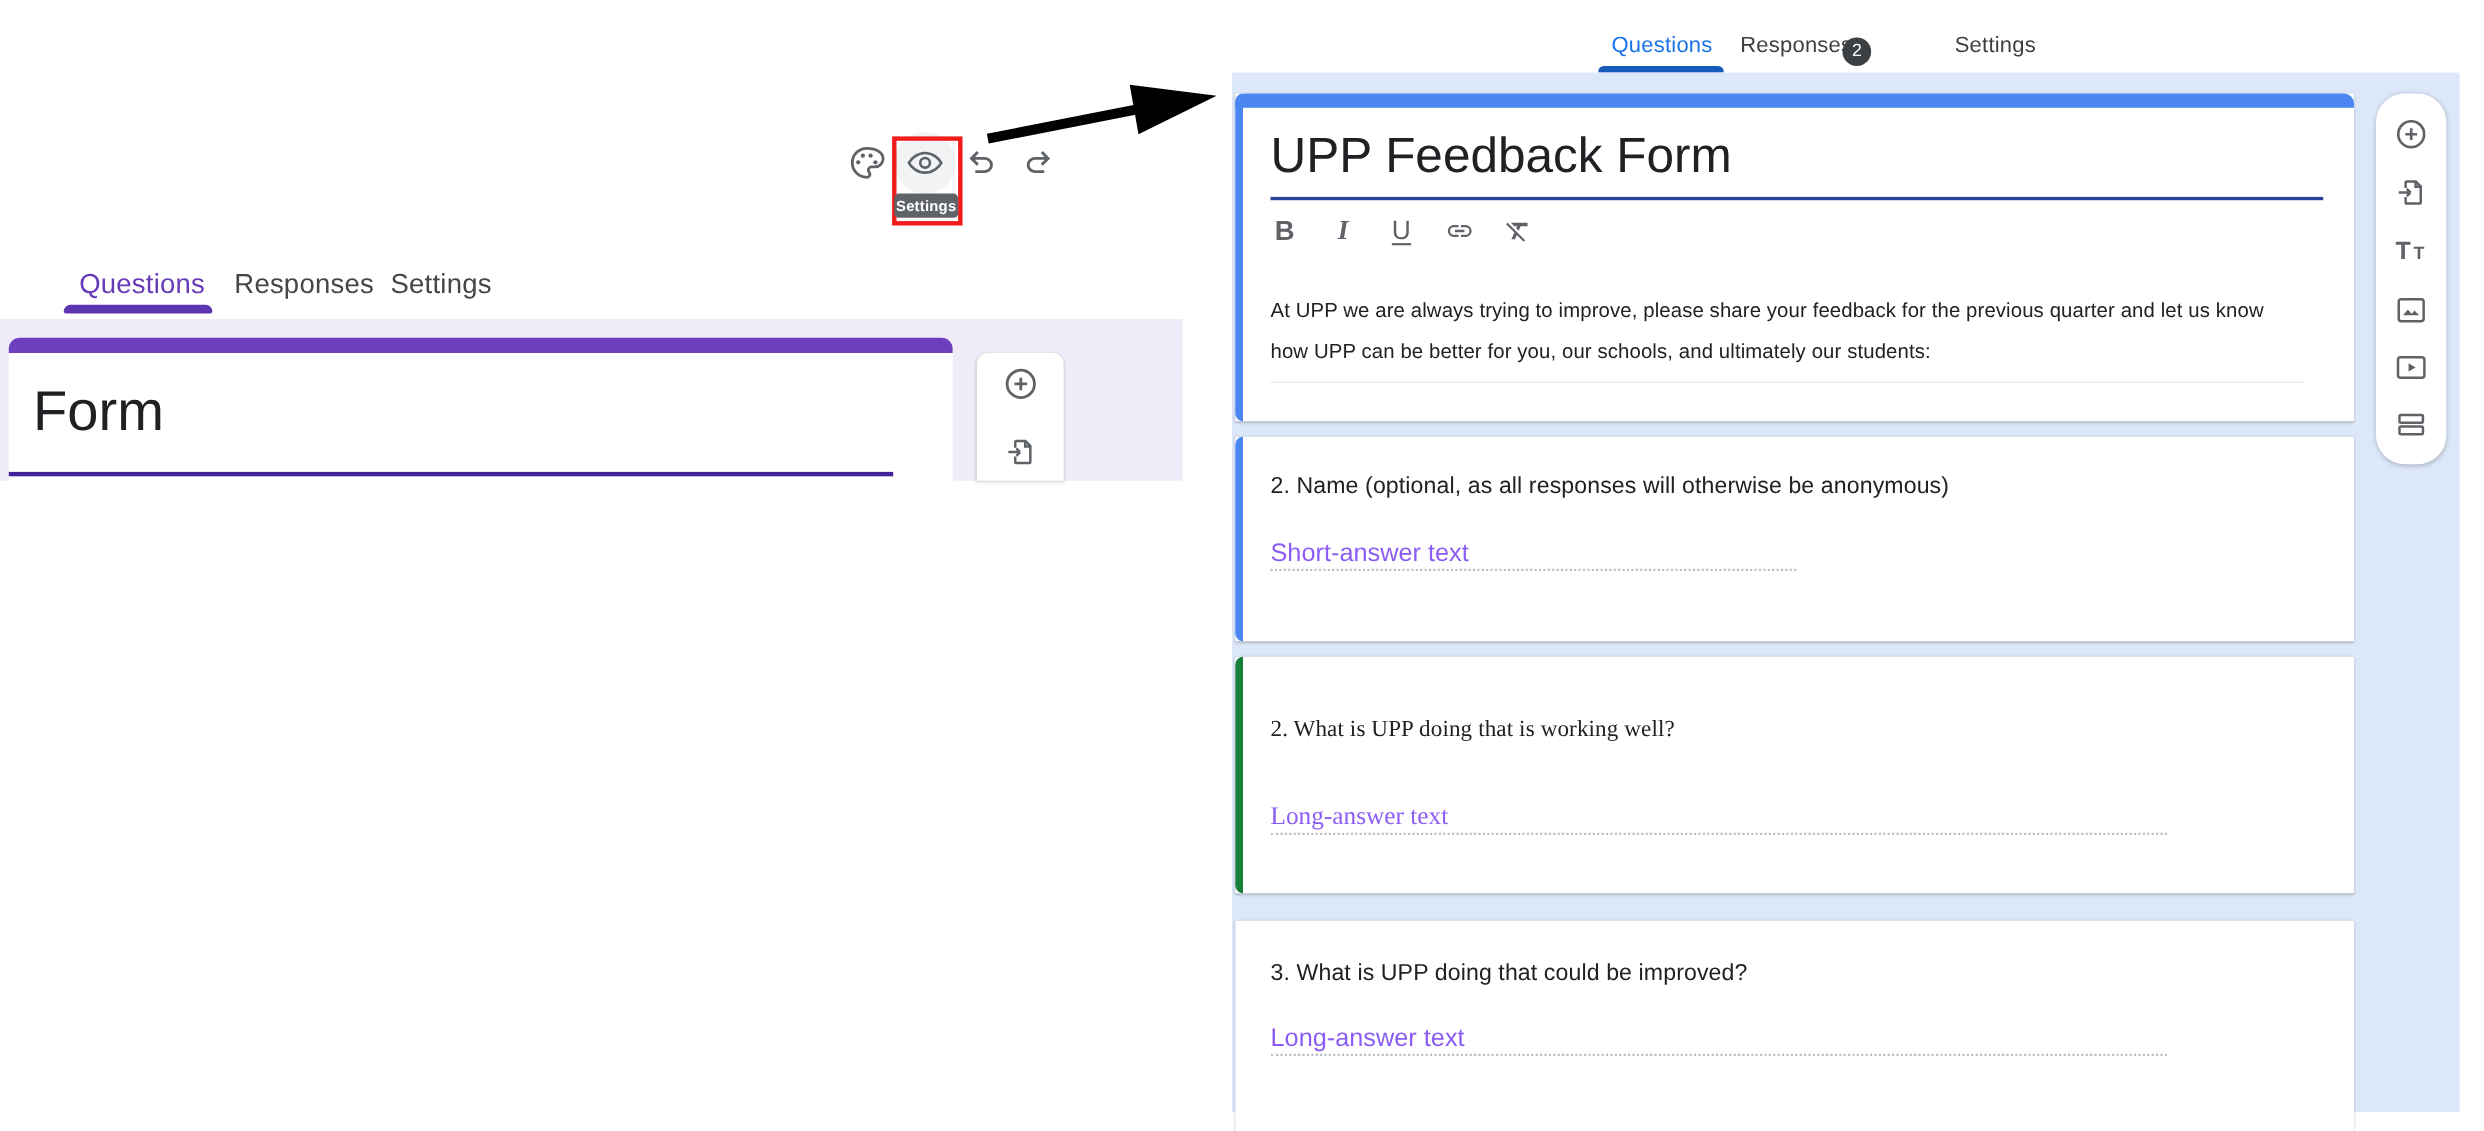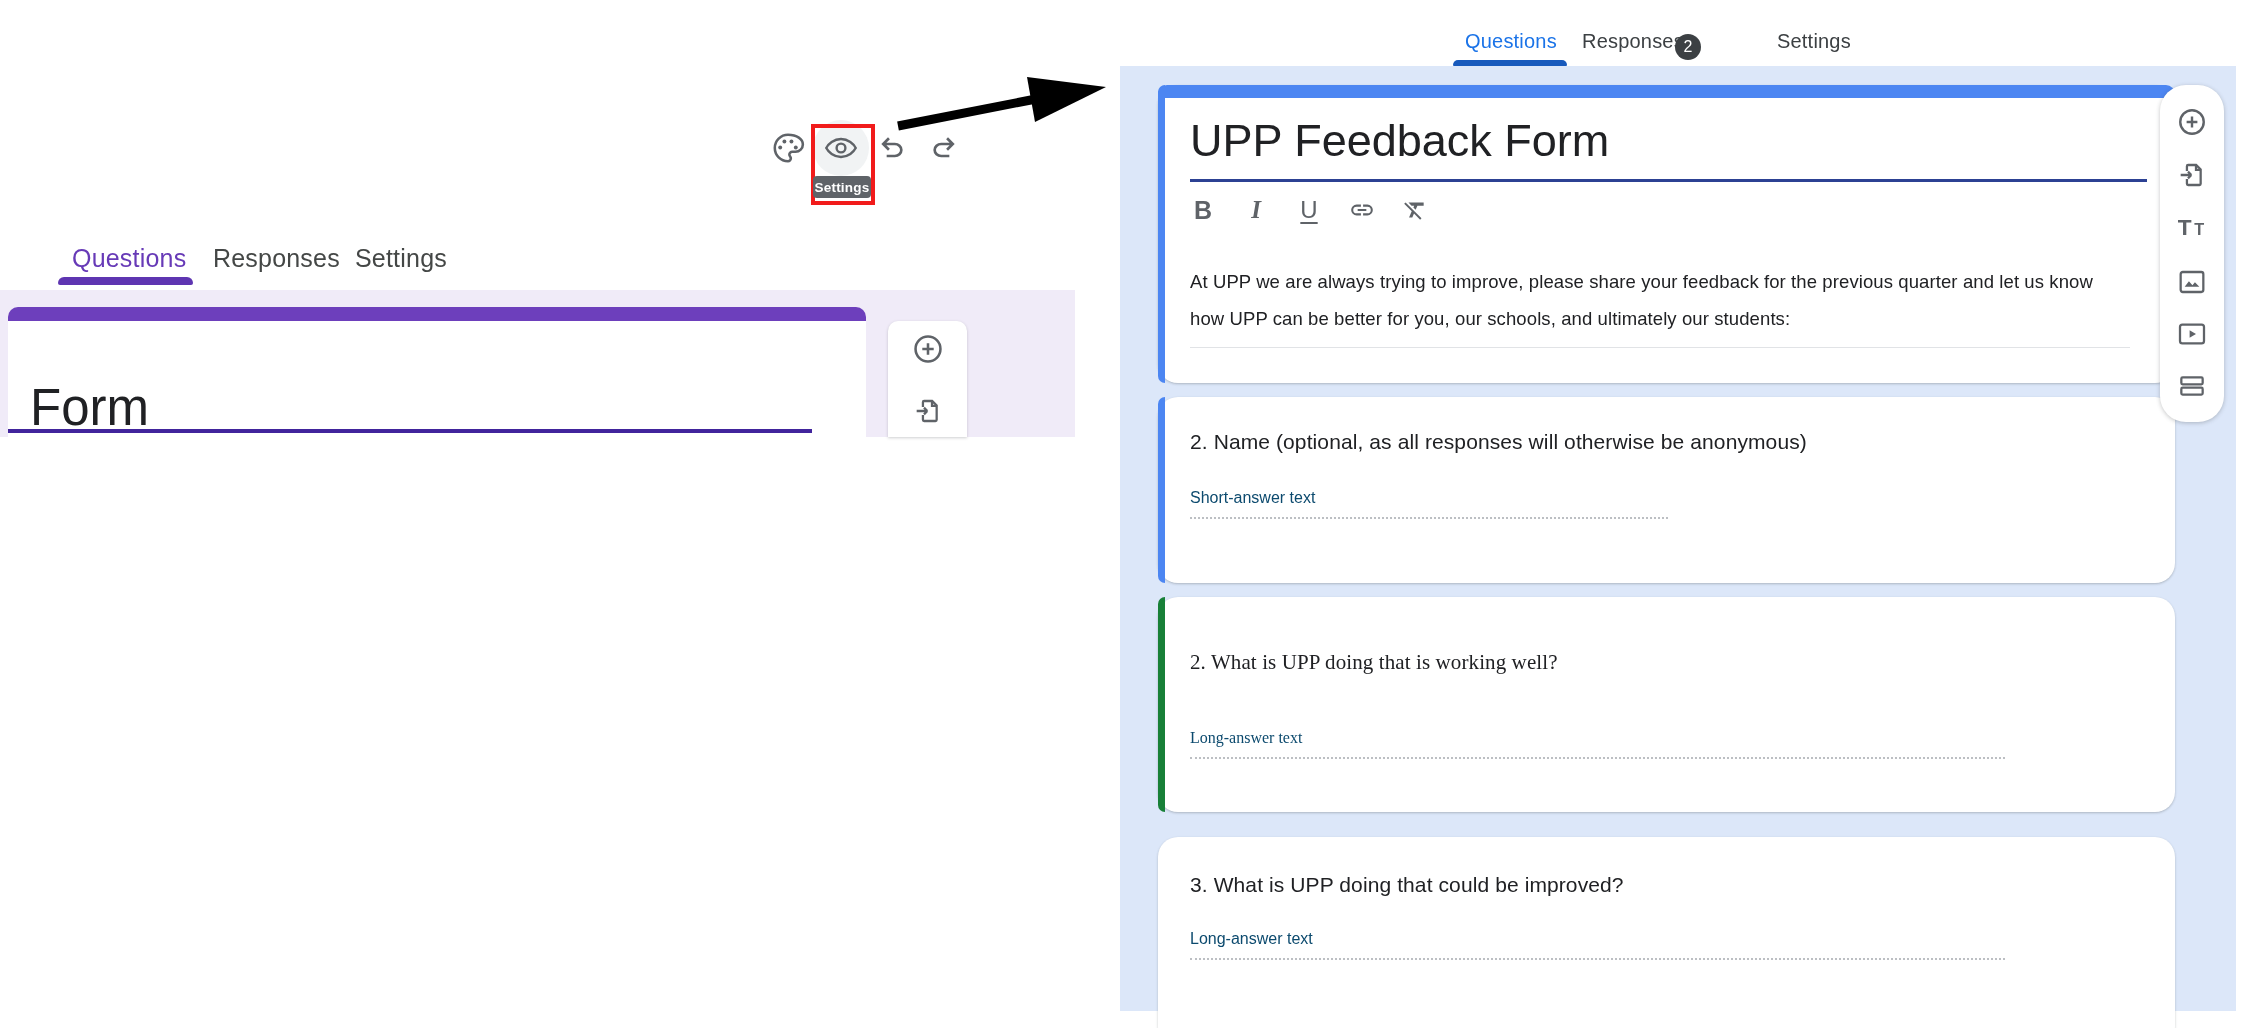--- a/index.html
+++ b/index.html
@@ -18,21 +18,21 @@
     position: absolute; left: 813px; top: 176px; width: 58px; height: 22px;
     background: #5f6368; border-radius: 4px; color: #ffffff; font-size: 13.5px; font-weight: 700;
     display: flex; align-items: center; justify-content: center; z-index: 31; letter-spacing: .2px;
   }
   .l-tab { position: absolute; top: 244px; font-size: 25px; color: #444746; font-weight: 500; letter-spacing: .2px; cursor: default; }
   .l-tab.active { color: #673ab7; }
   .l-tab-underline { position: absolute; left: 58px; top: 277px; width: 135px; height: 8px; background: #5e35b1; border-radius: 6px 6px 2px 2px; }
   .l-purple-bg { position: absolute; left: 0; top: 290px; width: 1075px; height: 147px; background: #f0ebf8; }
   .l-card-bar { position: absolute; left: 8px; top: 307px; width: 858px; height: 14px; background: #6d3fbc; border-radius: 10px 10px 0 0; }
   .l-card-body { position: absolute; left: 8px; top: 321px; width: 858px; height: 116px; background: #ffffff; }
-  .l-form-title { position: absolute; left: 30px; top: 344px; font-size: 51px; color: #202124; margin-top: 34px; }
+  .l-form-title { position: absolute; left: 30px; top: 344px; font-size: 51px; color: #202124; }
   .l-title-underline { position: absolute; left: 8px; top: 429px; width: 804px; height: 4px; background: #41249c; }
   .l-minibar {
     position: absolute; left: 888px; top: 321px; width: 79px; height: 116px; background: #ffffff;
     border-radius: 10px 10px 0 0; box-shadow: 0 1px 3px rgba(60,64,67,.25);
     display: flex; flex-direction: column; align-items: center; padding-top: 10px; gap: 28px;
   }
 
   
   .arrow-svg { position: absolute; left: 0; top: 0; width: 2258px; height: 1028px; pointer-events: none; z-index: 40; }
 
@@ -40,38 +40,38 @@
   .r-tab { position: absolute; top: 30px; font-size: 20px; color: #3c4043; font-weight: 500; letter-spacing: .2px; }
   .r-tab.active { color: #1a73e8; }
   .r-tab-underline { position: absolute; left: 1453px; top: 60px; width: 114px; height: 6px; background: #185abc; border-radius: 5px 5px 1px 1px; }
   .r-badge {
     position: absolute; left: 1675px; top: 34px; width: 26px; height: 26px; border-radius: 50%;
     background: #3c4043; color: #ffffff; font-size: 16px; font-weight: 500;
     display: flex; align-items: center; justify-content: center;
   }
   .r-panel { position: absolute; left: 1120px; top: 66px; width: 1116px; height: 945px; background: #dce7f9; }
   .card {
-    position: absolute; left: 1158px; width: 1017px; background: #ffffff; border-radius: 20px;
+    position: absolute; left: 1123px; width: 1017px; background: #ffffff; border-radius: 1px;
     box-shadow: 0 1px 2px rgba(60,64,67,.18), 0 1px 3px rgba(60,64,67,.12);
   }
   .card .strip { position: absolute; left: 0; top: 0; bottom: 0; width: 7px; border-radius: 9px 0 0 9px; }
   .strip-blue { background: #4c86f2; }
   .strip-green { background: #188038; }
   .title-topbar { position: absolute; left: 0; top: 0; width: 100%; height: 13px; background: #4c86f2; border-radius: 9px 9px 0 0; }
   .form-title-text { position: absolute; left: 32px; top: 30px; font-size: 45px; color: #202124; }
   .form-title-underline { position: absolute; left: 32px; top: 94px; width: 957px; height: 3px; background: #2c4193; }
   .fmt-row { position: absolute; left: 32px; top: 108px; height: 34px; display: flex; align-items: center; gap: 27px; }
   .fmt-btn { width: 26px; height: 30px; display: flex; align-items: center; justify-content: center; color: #5f6368; }
   .fmt-b { font-size: 25px; font-weight: 700; }
   .fmt-i { font-size: 25px; font-weight: 700; font-style: italic; font-family: "Liberation Serif", serif; }
   .fmt-u { font-size: 24px; font-weight: 500; text-decoration: underline; text-underline-offset: 4px; }
   .desc-text { position: absolute; left: 32px; top: 178px; width: 940px; font-size: 18.5px; line-height: 37px; color: #202124; letter-spacing: .1px; }
   .desc-divider { position: absolute; left: 32px; top: 262px; width: 940px; height: 1px; background: #e1e3e6; }
   .q-title { position: absolute; left: 32px; font-size: 21px; color: #202124; letter-spacing: .1px; }
-  .q-placeholder { position: absolute; left: 32px; font-size: 16px; color: #0c4a6e; }
+  .q-placeholder { position: absolute; left: 32px; font-size: 23px; color: #8b5cf6; }
   .q-dotline { position: absolute; left: 32px; border-bottom: 2px dotted #bcbfc3; }
   .side-toolbar {
     position: absolute; left: 2160px; top: 85px; width: 64px; height: 337px; background: #ffffff;
     border-radius: 26px; box-shadow: 0 1px 4px rgba(60,64,67,.3);
     display: flex; flex-direction: column; align-items: center; justify-content: space-between;
     padding: 20px 0; z-index: 5;
   }
   .icon-btn { display: flex; align-items: center; justify-content: center; }
 </style>
 </head>

